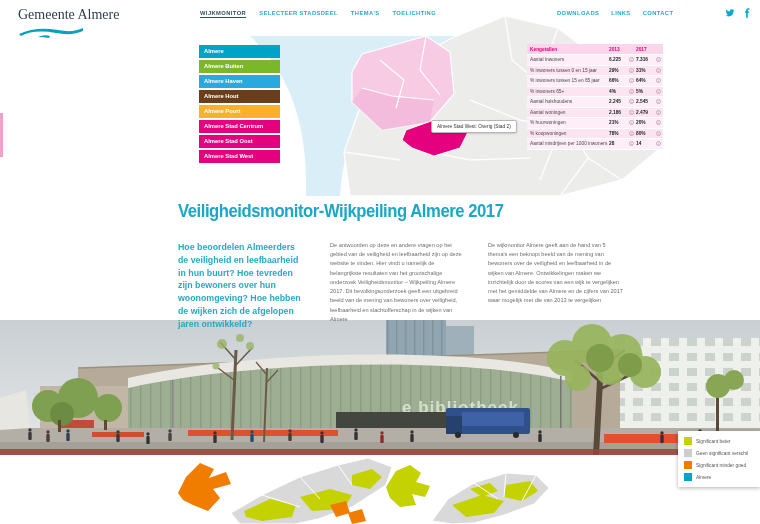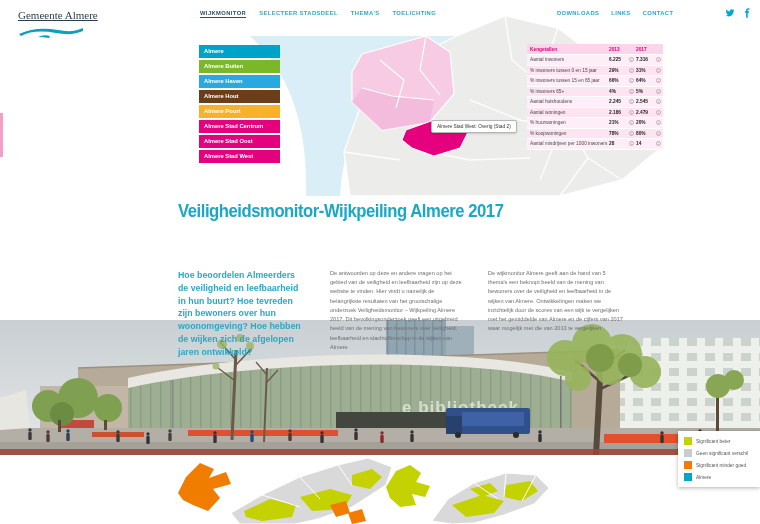--- a/index.html
+++ b/index.html
@@ -1,21 +1,21 @@
 <!DOCTYPE html>
 <html><head>
 <meta charset="utf-8">
 <style>
   html,body{margin:0;padding:0;background:#fff;}
   .page{position:relative;width:760px;height:524px;background:#fff;overflow:hidden;
         font-family:"Liberation Sans",sans-serif;}
 
   
   .logo{position:absolute;left:18px;top:5px;z-index:6;cursor:pointer;}
-  .logo-text{font-family:"Liberation Serif",serif;font-size:11px;color:#2e3d49;text-decoration:underline;}
+  .logo-text{font-family:"Liberation Serif",serif;font-size:14px;color:#2e3d49;}
   .logo-wave{display:block;margin-top:2px;}
   .nav{position:absolute;left:200px;top:10px;display:flex;gap:13px;z-index:6;}
   .nav-link{font-size:5.8px;font-weight:bold;letter-spacing:.4px;color:#2aa9c4;cursor:pointer;white-space:nowrap;}
   .nav-link.active{color:#31505e;border-bottom:1px solid #31505e;padding-bottom:1px;}
   .nav-right{position:absolute;left:557px;top:10px;display:flex;gap:12px;z-index:6;}
   .social{position:absolute;right:8px;top:8px;display:flex;gap:7px;z-index:6;}
   .social svg{cursor:pointer;}
 
   
   .hero-map{position:absolute;left:0;top:0;width:760px;height:196px;z-index:1;}
@@ -35,21 +35,21 @@
   .tlabel{flex:1;font-size:4.8px;color:#4a4a4a;padding-left:3px;white-space:nowrap;overflow:hidden;}
   .tval{width:18px;font-size:4.8px;color:#222;font-weight:bold;white-space:nowrap;}
   .thead .tlabel,.thead .tval{color:#e5007d;font-weight:bold;}
   .tinfo{width:9px;display:flex;justify-content:center;}
   .tinfo span{width:5px;height:5px;border:1px solid #c9a7ba;border-radius:50%;font-size:3.5px;line-height:5px;
               text-align:center;color:#a98ba0;box-sizing:border-box;cursor:pointer;display:block;}
 
   
   .page-title{position:absolute;left:178px;top:200px;font-size:18.5px;font-weight:bold;color:#1ba7c6;
               letter-spacing:-0.5px;transform:scaleX(.9);transform-origin:left;white-space:nowrap;z-index:2;}
-  .cols{position:absolute;left:178px;top:241px;display:flex;gap:23px;z-index:2;margin-top:28px;}
+  .cols{position:absolute;left:178px;top:241px;display:flex;gap:23px;z-index:2;}
   .q{width:129px;font-size:8.8px;font-weight:bold;color:#2aa9c4;line-height:1.45;}
   .b{width:135px;font-size:5.6px;color:#6f6f6f;line-height:1.65;}
 
   
   .photo{position:absolute;left:0;top:320px;width:760px;height:135px;z-index:1;}
   .bottom-maps{position:absolute;left:0;top:455px;width:760px;height:69px;z-index:1;}
   .legend{position:absolute;left:678px;top:431px;width:82px;background:#fff;z-index:7;
           box-shadow:0 1px 4px rgba(0,0,0,.3);padding:6px;box-sizing:border-box;}
   .leg-item{display:flex;align-items:center;gap:4px;margin-bottom:4px;}
   .leg-item:last-child{margin-bottom:0;}

